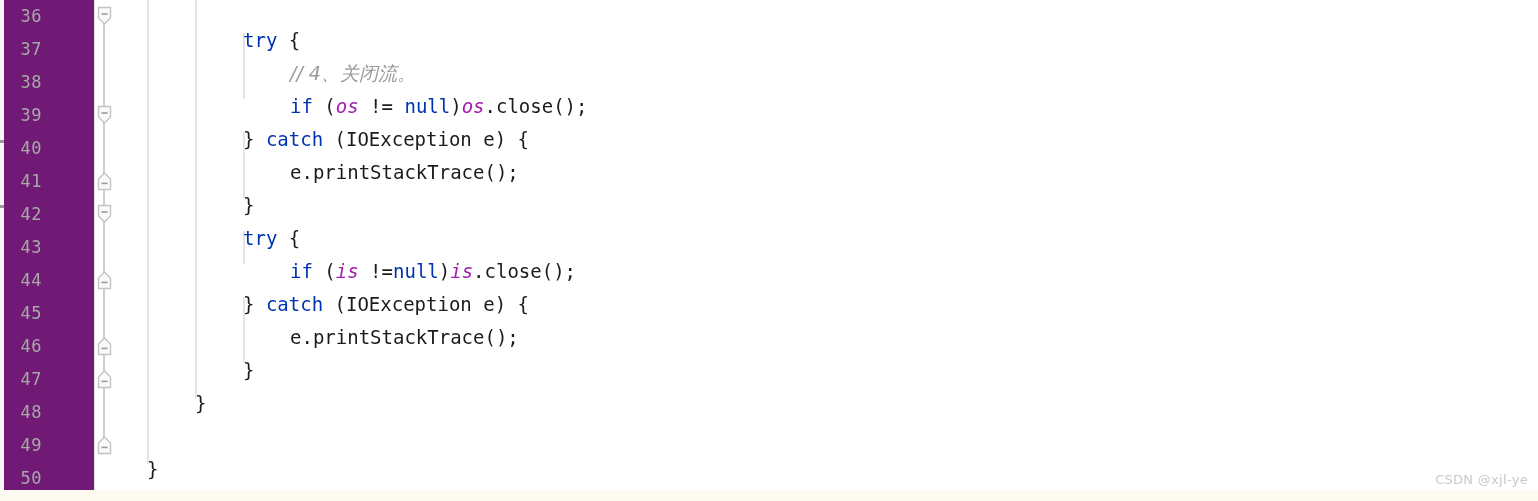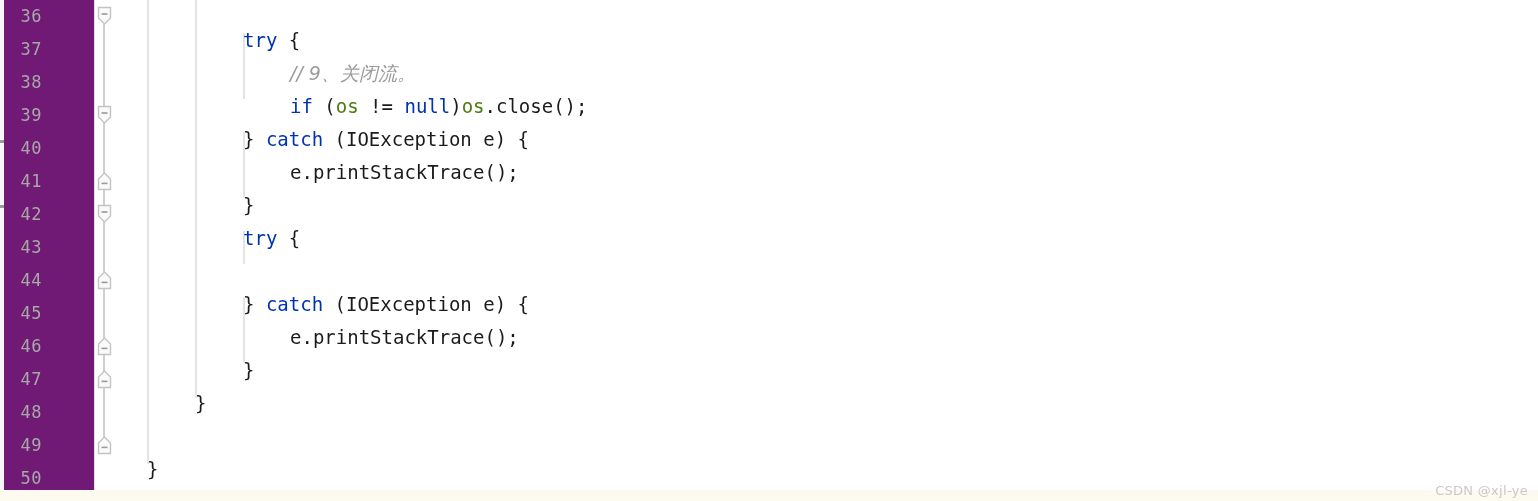--- a/index.html
+++ b/index.html
@@ -93,36 +93,36 @@
     height: 33px;
     line-height: 33px;
     white-space: pre;
     font-family: "DejaVu Sans Mono", monospace;
     font-size: 19px;
     color: #1b1b1b;
     letter-spacing: 0px;
     margin-top: 24px;
   }
   .tok-keyword { color: #0033b3; }
-  .tok-var     { color: #4d7c0f; }
+  .tok-var     { color: #a21caf; font-style: italic; }
   .tok-comment { color: #9a9a9a; font-style: italic; font-family: "DejaVu Sans", sans-serif; }
   .tok-plain   { color: #1b1b1b; }
 
   
   #bottom-strip {
     position: absolute;
     left: 0; right: 0; bottom: 0;
     height: 11px;
     background: #fdfaf0;
   }
 
   
   #watermark {
     position: absolute;
-    right: 10px; bottom: 3px;
+    right: 10px; bottom: 14px;
     font-family: "DejaVu Sans", sans-serif;
     font-size: 13px;
     color: #c9c9c9;
     letter-spacing: 0.3px;
     white-space: nowrap;
   }
 </style>
 </head>
 <body>
 
@@ -210,26 +210,27 @@
     </div>
 
   <div id="code">
       <div class="indent-guide" style="left: 32px; top: 0px; height: 464px;"></div>
       <div class="indent-guide" style="left: 80px; top: 0px; height: 398px;"></div>
       <div class="indent-guide" style="left: 128px; top: 33px; height: 66px;"></div>
       <div class="indent-guide" style="left: 128px; top: 132px; height: 66px;"></div>
       <div class="indent-guide" style="left: 128px; top: 231px; height: 33px;"></div>
       <div class="indent-guide" style="left: 128px; top: 297px; height: 66px;"></div>
       <div class="code-line" style="top: 0px; left: 128px;"><span class="tok-keyword">try</span><span class="tok-plain"> {</span></div>
-      <div class="code-line" style="top: 33px; left: 175px;"><span class="tok-comment">// 9、关闭流。</span></div>
+      <div class="code-line" style="top: 33px; left: 175px;"><span class="tok-comment">// 4、关闭流。</span></div>
       <div class="code-line" style="top: 66px; left: 175px;"><span class="tok-keyword">if</span><span class="tok-plain"> (</span><span class="tok-var">os</span><span class="tok-plain"> != </span><span class="tok-keyword">null</span><span class="tok-plain">)</span><span class="tok-var">os</span><span class="tok-plain">.close();</span></div>
       <div class="code-line" style="top: 99px; left: 128px;"><span class="tok-plain">} </span><span class="tok-keyword">catch</span><span class="tok-plain"> (IOException e) {</span></div>
       <div class="code-line" style="top: 132px; left: 175px;"><span class="tok-plain">e.printStackTrace();</span></div>
       <div class="code-line" style="top: 165px; left: 128px;"><span class="tok-plain">}</span></div>
       <div class="code-line" style="top: 198px; left: 128px;"><span class="tok-keyword">try</span><span class="tok-plain"> {</span></div>
+      <div class="code-line" style="top: 231px; left: 175px;"><span class="tok-keyword">if</span><span class="tok-plain"> (</span><span class="tok-var">is</span><span class="tok-plain"> !=</span><span class="tok-keyword">null</span><span class="tok-plain">)</span><span class="tok-var">is</span><span class="tok-plain">.close();</span></div>
       <div class="code-line" style="top: 264px; left: 128px;"><span class="tok-plain">} </span><span class="tok-keyword">catch</span><span class="tok-plain"> (IOException e) {</span></div>
       <div class="code-line" style="top: 297px; left: 175px;"><span class="tok-plain">e.printStackTrace();</span></div>
       <div class="code-line" style="top: 330px; left: 128px;"><span class="tok-plain">}</span></div>
       <div class="code-line" style="top: 363px; left: 80px;"><span class="tok-plain">}</span></div>
       <div class="code-line" style="top: 396px; left: 0px;"></div>
       <div class="code-line" style="top: 429px; left: 32px;"><span class="tok-plain">}</span></div>
       <div class="code-line" style="top: 462px; left: -16px;"><span class="tok-plain">}</span></div>
     </div>
 
   <div id="bottom-strip"></div>

